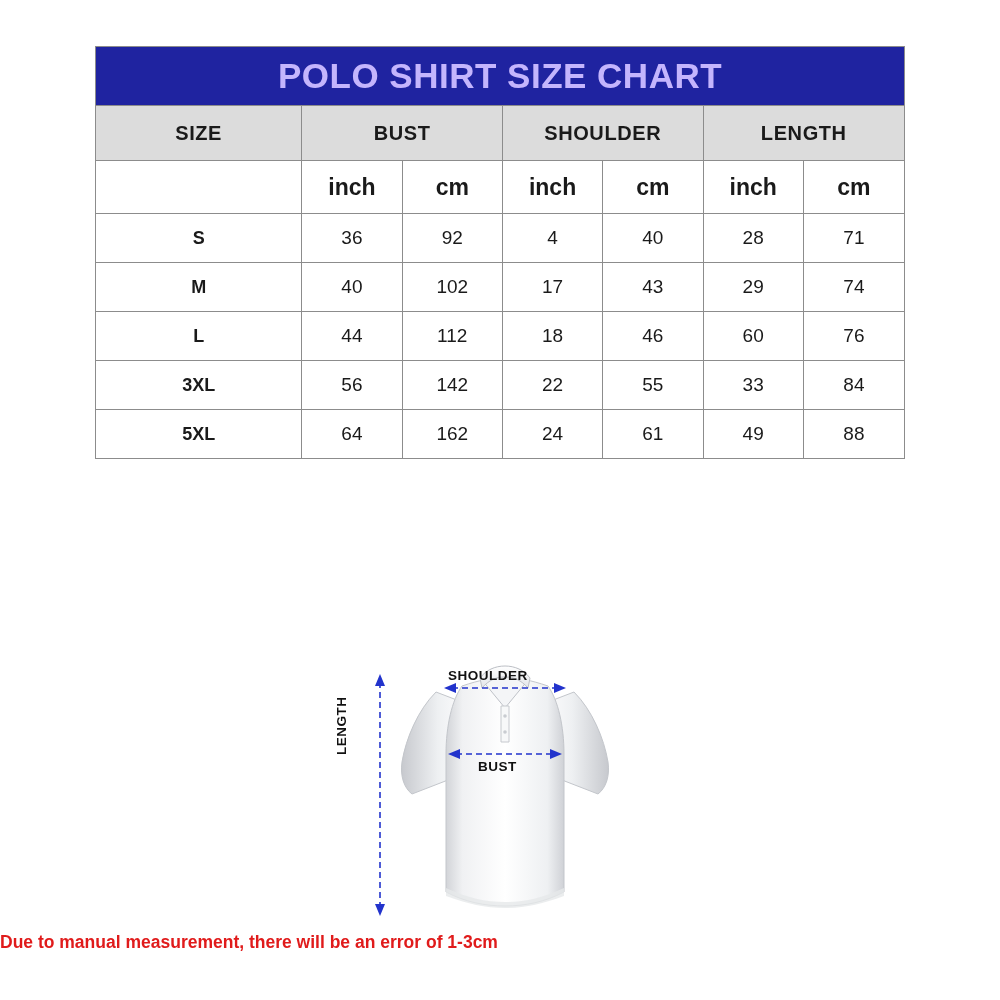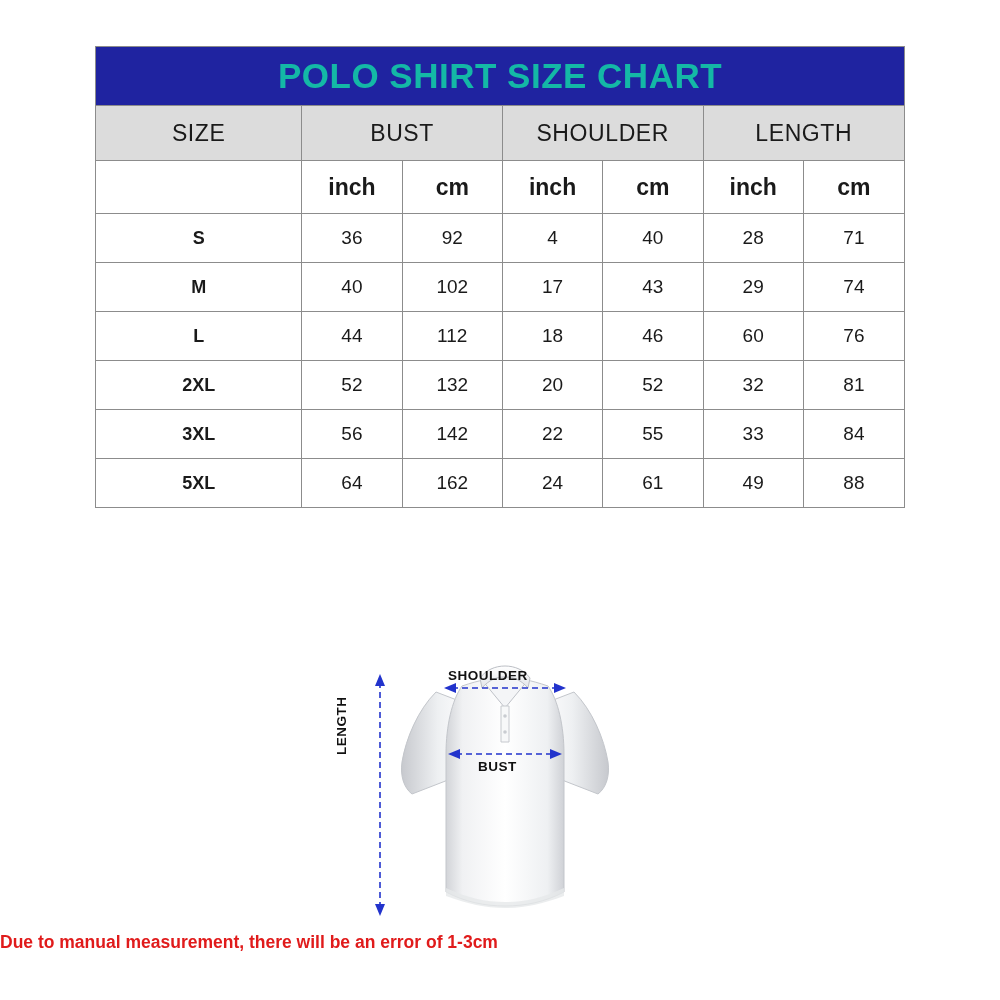--- a/index.html
+++ b/index.html
@@ -34,32 +34,32 @@
   }
   table.size-chart td, table.size-chart th {
     border: 1px solid #8c8c8c;
     text-align: center;
     vertical-align: middle;
     padding: 0;
   }
   .title-row td {
     background: #1f23a0;
     border: 1px solid #1f23a0;
-    color: #14b8a6;
+    color: #c4b5fd;
     font-size: 35px;
     font-weight: bold;
     letter-spacing: 0.5px;
     height: 58px;
     line-height: 58px;
   }
   .group-row td {
     background: #dcdcdc;
     height: 54px;
-    font-size: 23px;
-    font-weight: normal;
+    font-size: 20px;
+    font-weight: bold;
     letter-spacing: 0.6px;
     margin-left: 23px;
   }
   .unit-row td {
     height: 52px;
     font-size: 23px;
     font-weight: bold;
     background: #ffffff;
   }
   .data-row td {
@@ -184,29 +184,20 @@
           <td>74</td>
         </tr>
         <tr class="data-row">
           <td class="size-cell">L</td>
           <td>44</td>
           <td>112</td>
           <td>18</td>
           <td>46</td>
           <td>60</td>
           <td>76</td>
-        </tr>
-        <tr class="data-row">
-          <td class="size-cell">2XL</td>
-          <td>52</td>
-          <td>132</td>
-          <td>20</td>
-          <td>52</td>
-          <td>32</td>
-          <td>81</td>
         </tr>
         <tr class="data-row">
           <td class="size-cell">3XL</td>
           <td>56</td>
           <td>142</td>
           <td>22</td>
           <td>55</td>
           <td>33</td>
           <td>84</td>
         </tr>

